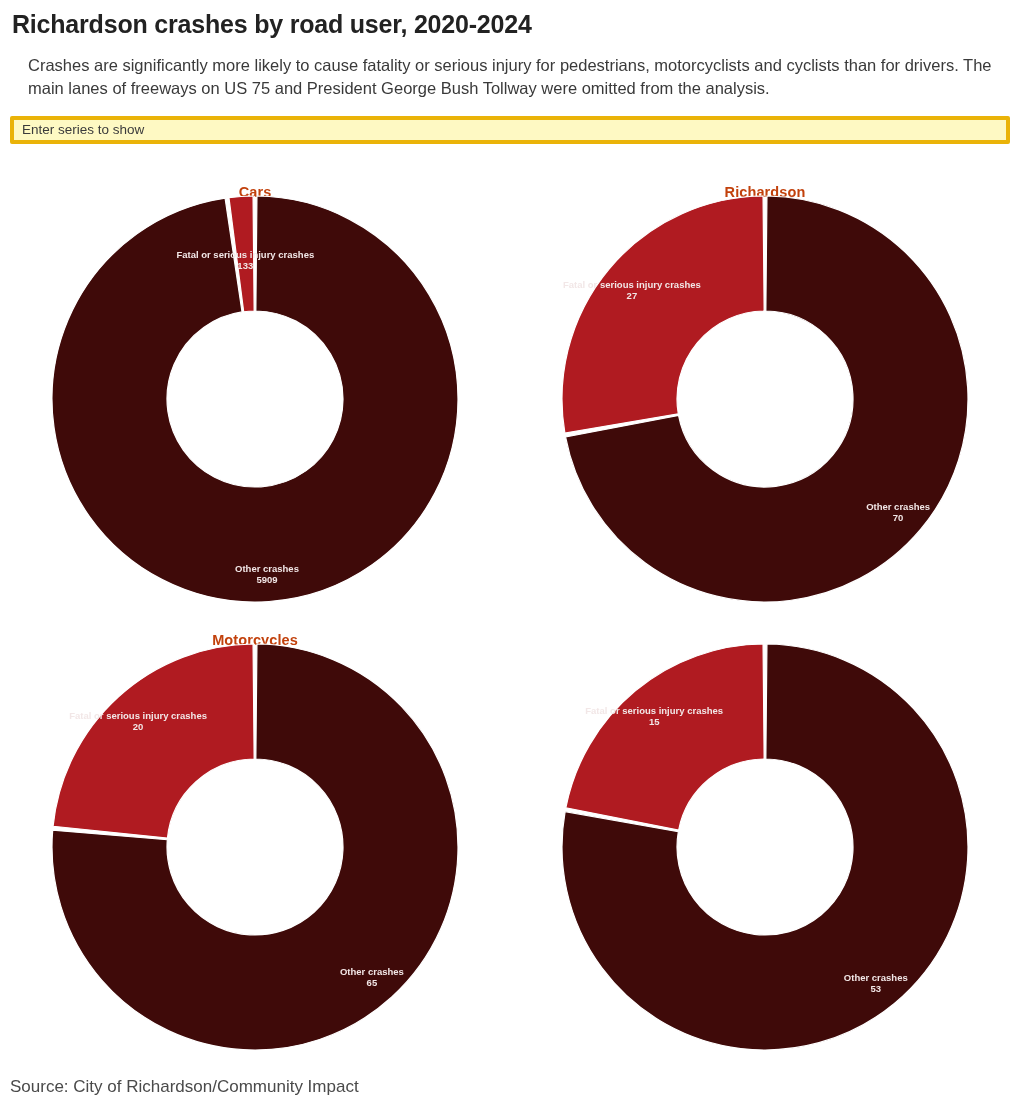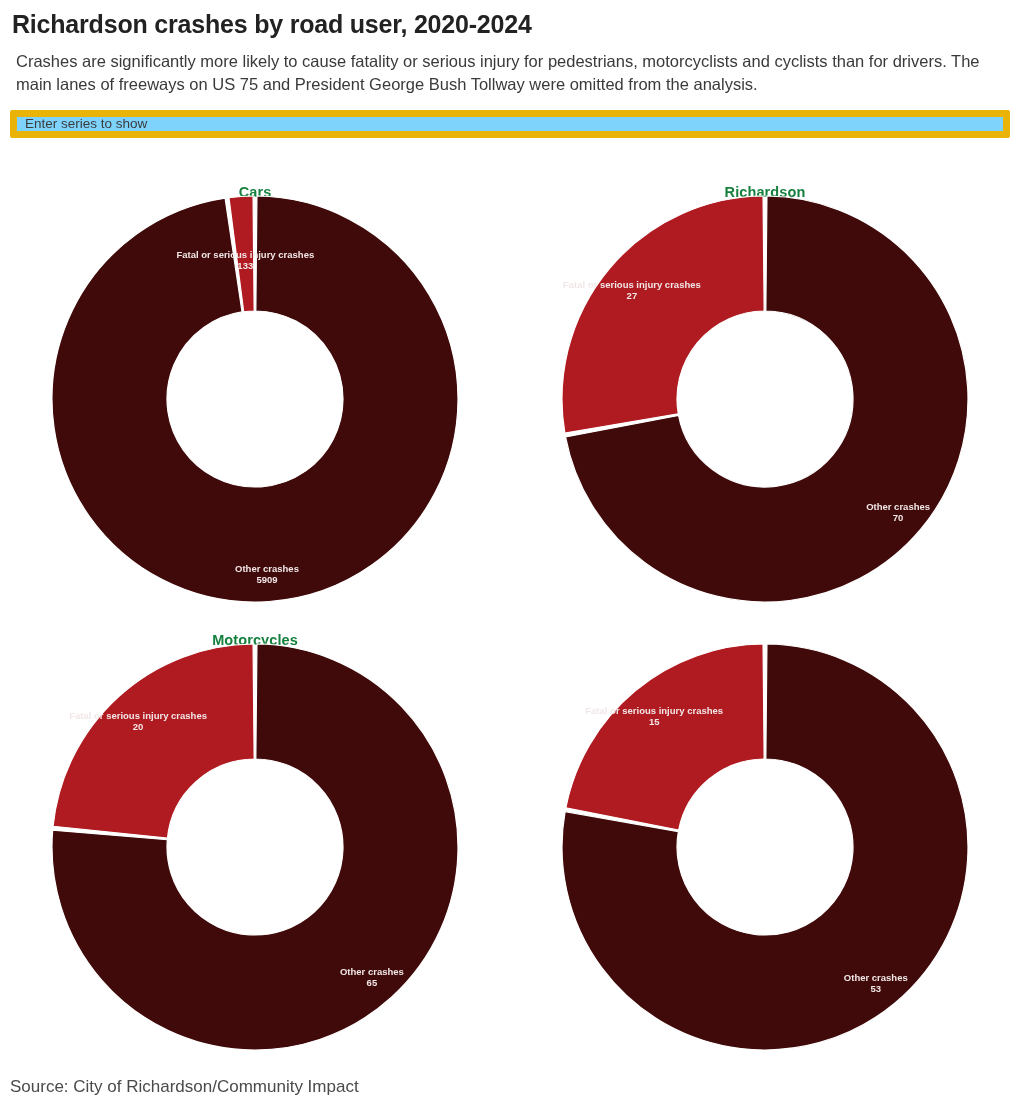--- a/index.html
+++ b/index.html
@@ -32,38 +32,38 @@
     letter-spacing: -0.2px;
     color: #222222;
     margin: 0 0 12px 0;
     line-height: 1.12;
   }
   .chart-subtitle {
     font-size: 16.5px;
     font-weight: normal;
     color: #3a3a3a;
     line-height: 1.38;
-    margin: 4px;
+    margin: 16px;
     max-width: 1000px;
   }
 
   
   .series-input-wrap {
     margin: 14px 10px 0 10px;
   }
   .series-input {
     width: 100%;
     box-sizing: border-box;
     height: 28px;
     padding: 4px 8px;
     font-size: 13.5px;
     font-family: "Liberation Sans", sans-serif;
     color: #333333;
-    background: #7dd3fc;
-    border: 7px solid #eab308;
+    background: #fef9c3;
+    border: 4px solid #eab308;
     border-radius: 2px;
     outline: none;
   }
   .series-input::placeholder {
     color: #3b3b3b;
     opacity: 1;
   }
 
   
   .charts-grid {
@@ -81,21 +81,21 @@
     height: 448px;
   }
   .facet-title {
     position: absolute;
     top: 8px;
     left: 0;
     width: 100%;
     text-align: center;
     font-size: 14.5px;
     font-weight: bold;
-    color: #15803d;
+    color: #c2410c;
     letter-spacing: 0.1px;
   }
   .donut-svg {
     position: absolute;
     top: 18px;
     left: 50%;
     transform: translateX(-50%);
     display: block;
   }
   .slice-label {

